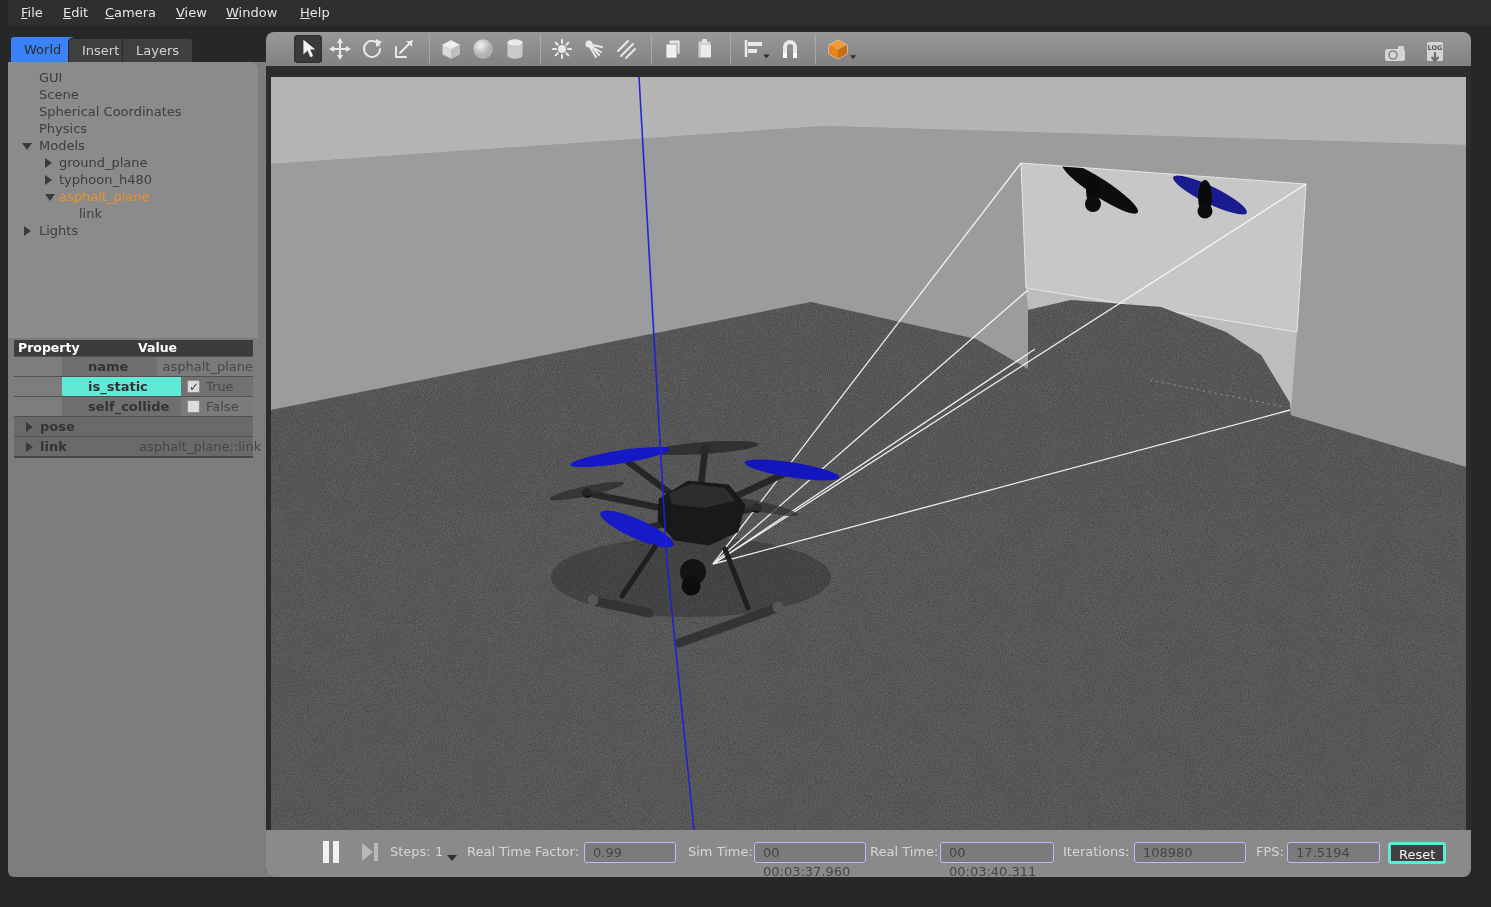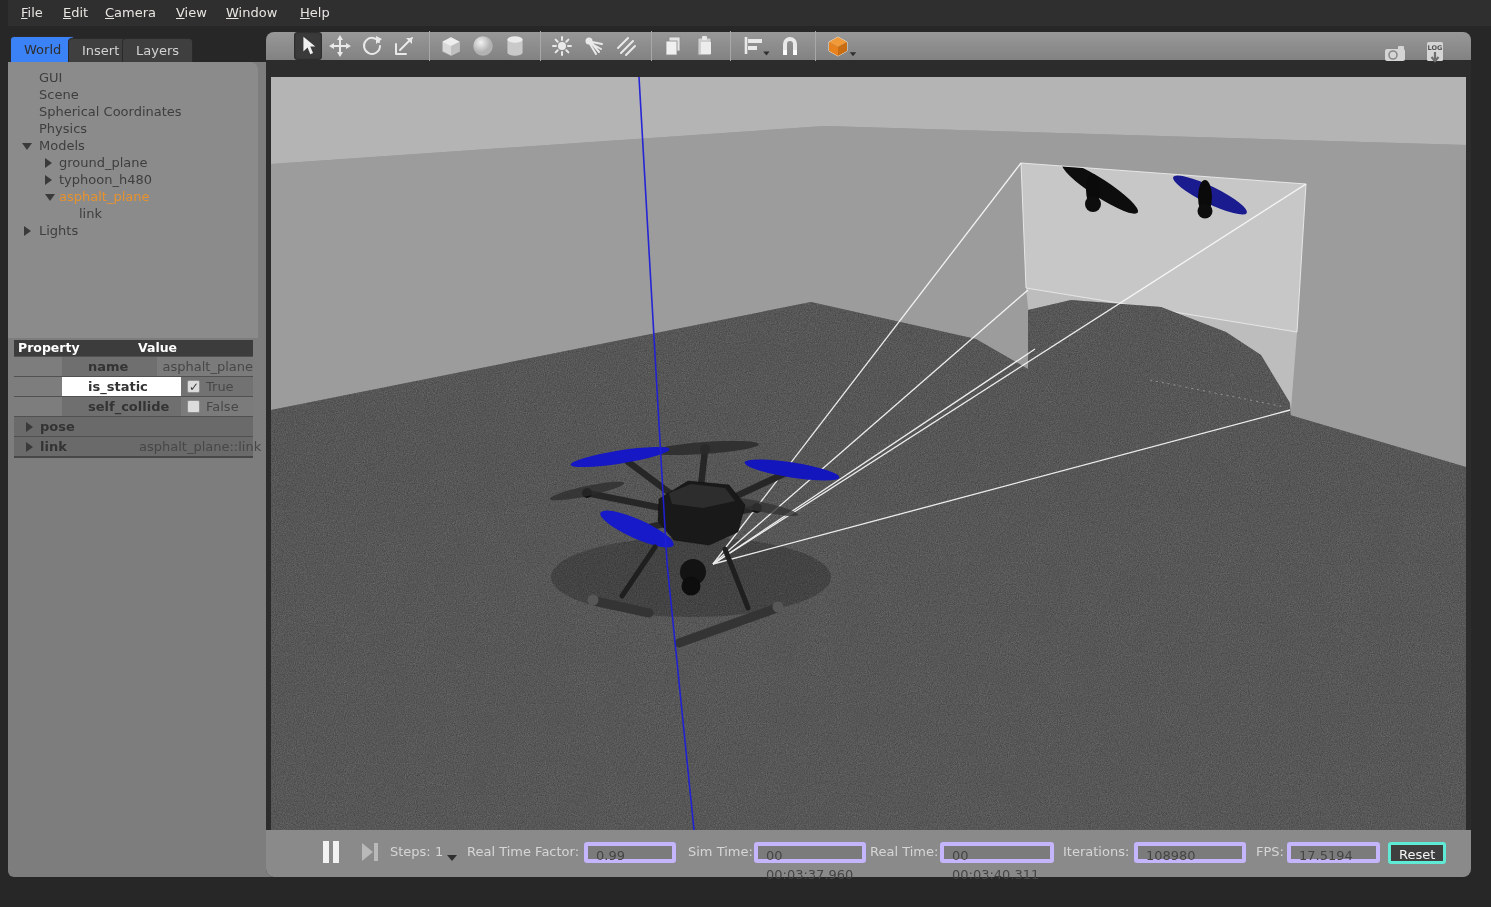--- a/index.html
+++ b/index.html
@@ -31,45 +31,45 @@
   .arr-r { border-top:5px solid transparent; border-bottom:5px solid transparent; border-left:7px solid #3a3a3a; }
   .lvl0 > .arr { left:14px; } .lvl1 > .arr { left:37px; }
 
   
   .prop-table { position:absolute; left:6px; top:278px; width:239px; border-bottom:2px solid #474747; }
   .phead { display:flex; height:16px; background:#3c3c3c; color:#ffffff; font-size:12.5px; font-weight:bold; line-height:16px; }
   .phead .c1 { width:119px; padding-left:4px; } .phead .c2 { padding-left:5px; }
   .prow { position:relative; display:flex; height:20px; line-height:20px; font-size:13px; border-top:1px solid #515151;padding-left:48px; }
   .prow .plabel { width:119px; padding-left:26px; font-weight:bold; color:#333333; background:#6f6f6f; }
   .prow .pvalue { flex:1; padding-left:6px; color:#474747; background:#7b7b7b; display:flex; align-items:center; gap:6px; }
-  .prow.alt .plabel { background:#ffffff; } .prow.alt .pvalue { background:#727272; }
+  .prow.alt .plabel { background:#5eead4; } .prow.alt .pvalue { background:#727272; }
   .prow.group { background:#6a6a6a; padding-left:26px; color:#333; font-weight:bold; }
   .prow.group .gval { position:absolute; left:125px; top:0; font-weight:normal; color:#474747; }
   .prow.group .arr { left:12px; top:5px; }
   .cb { width:13px; height:13px; background:#dcdcdc; border:1px solid #8e8e8e; border-radius:2px;
         display:inline-block; position:relative; }
   .cb.checked::after { content:"✓"; position:absolute; left:1px; top:-4px; font-size:12px; color:#3a3a3a; font-weight:bold; }
 
   
   .vp-panel { position:absolute; left:266px; top:32px; width:1205px; height:845px; background:#2c2c2c; border-radius:8px; }
-  .gz-toolbar { position:absolute; left:0; top:0; width:100%; height:28px; border-radius:8px 8px 0 0;
+  .gz-toolbar { position:absolute; left:0; top:0; width:100%; height:34px; border-radius:8px 8px 0 0;
                 background:linear-gradient(#989898,#828282); display:flex; align-items:center; padding-left:28px; }
   .tbtn { width:28px; height:28px; margin-right:4px; display:flex; align-items:center; justify-content:center; border-radius:4px; }
   .tbtn.active { background:#3a3a3a; box-shadow:inset 0 0 2px #111; }
   .tsep { width:1px; height:30px; background:#6c6c6c; border-right:1px solid #a8a8a8; margin:0 7px; }
   .tright { position:absolute; right:18px; top:7px; display:flex; gap:8px; }
 
   .scene-wrap { position:absolute; left:5px; top:45px; width:1195px; height:753px; background:#9c9c9c; overflow:hidden; }
   .scene-wrap svg { display:block; }
 
   
   .playbar { position:absolute; left:0; bottom:0; width:100%; height:47px; background:#8a8a8a; border-radius:0 0 8px 8px; }
   .pb-label { position:absolute; top:14px; font-size:13px; color:#d6d6d6; }
   .pb-field { position:absolute; top:12px; height:21px; line-height:19px; background:#7b7b7b;
-              border:4px solid #c4b5fd; border-radius:3px; font-size:13px; color:#454545; padding:0 8px; }
+              border:1px solid #c4b5fd; border-radius:3px; font-size:13px; color:#454545; padding:0 8px; }
   .pause-btn { position:absolute; left:57px; top:11px; width:22px; height:22px; display:flex; gap:4px; }
   .pause-btn div { width:6px; height:22px; background:#f2f2f2; }
   .step-btn { position:absolute; left:96px; top:12px; width:18px; height:20px; }
   .step-btn .tri { position:absolute; left:0; top:1px; width:0; height:0; border-top:9px solid transparent;
                    border-bottom:9px solid transparent; border-left:11px solid #b9b9b9; }
   .step-btn .bar { position:absolute; left:12px; top:1px; width:4px; height:18px; background:#b9b9b9; }
   .steps-caret { position:absolute; left:181px; top:25px; width:0; height:0;
                  border-left:5px solid transparent; border-right:5px solid transparent; border-top:6px solid #2f2f2f; }
   .reset-btn { position:absolute; left:1122px; top:12px; height:22px; line-height:20px; padding:0 8px;
                background:#3f3f3f; color:#f5f5f5; font-size:13px; border:3px solid #5eead4; border-radius:3px; }

